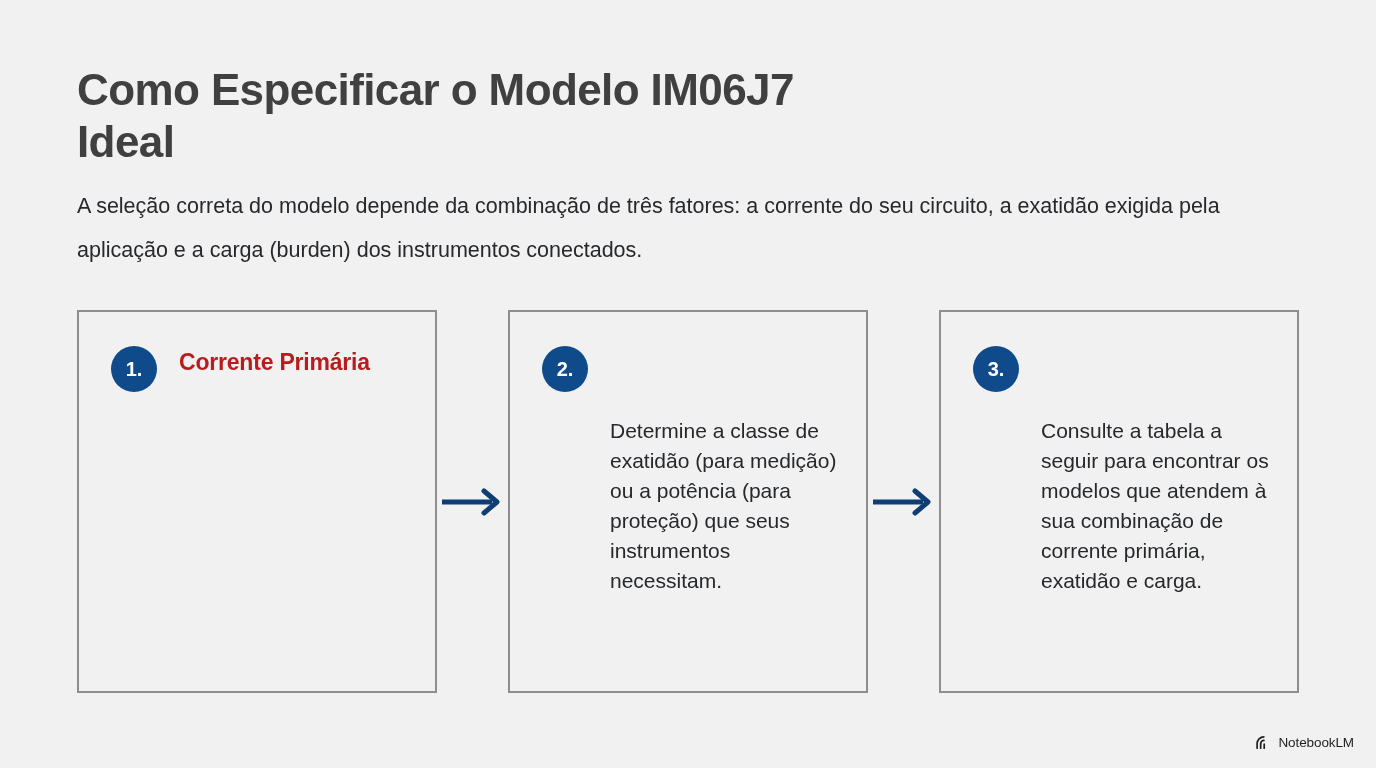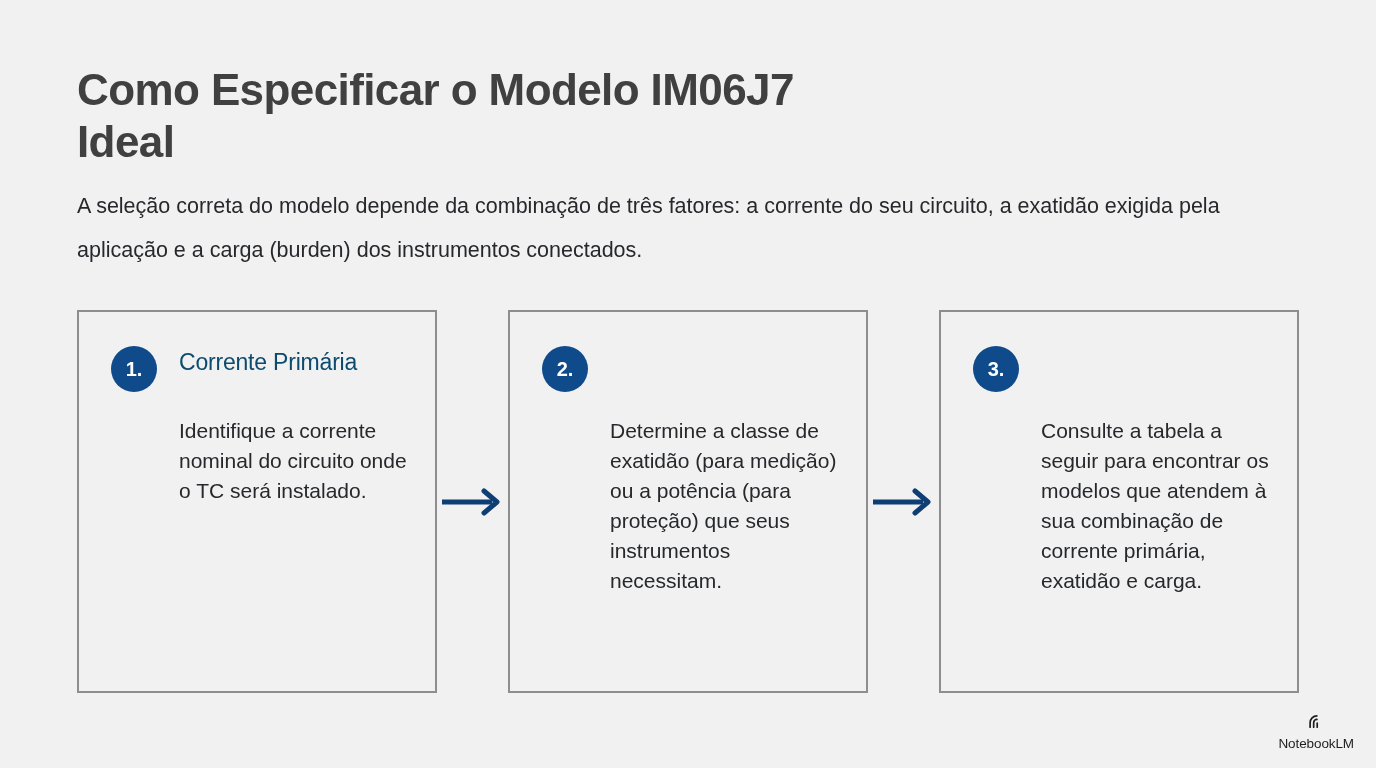--- a/index.html
+++ b/index.html
@@ -91,22 +91,22 @@
     text-align: center;
     letter-spacing: 0px;
     box-sizing: border-box;
   }
 
   .card-title {
     margin: 0;
     padding-top: 1px;
     font-size: 23px;
     line-height: 30px;
-    font-weight: 400;
-    color: #0c4a6e;
+    font-weight: 700;
+    color: #b91c1c;
     letter-spacing: -0.2px;
   }
 
   .card-body {
     margin: 24px 0 0 68px;
     font-size: 21px;
     line-height: 30px;
     font-weight: 400;
     color: #26282b;
     max-width: 240px;
@@ -123,21 +123,21 @@
   .connector svg {
     display: block;
   }
 
   
   .brand {
     position: absolute;
     right: 22px;
     bottom: 17px;
     display: flex;
-    flex-direction: column;
+    flex-direction: row;
     align-items: center;
     gap: 6px;
   }
   .brand-icon {
     display: block;
     width: 17px;
     height: 17px;
   }
   .brand-name {
     font-size: 13.5px;
@@ -158,21 +158,20 @@
     <p class="page-subtitle">A seleção correta do modelo depende da combinação de três fatores: a corrente do seu circuito, a exatidão exigida pela aplicação e a carga (burden) dos instrumentos conectados.</p>
   </div>
 
   <div class="flow">
 
     <div class="card">
       <div class="card-head">
         <div class="badge">1.</div>
         <h2 class="card-title">Corrente Primária</h2>
       </div>
-      <p class="card-body">Identifique a corrente nominal do circuito onde o TC será instalado.</p>
     </div>
 
     <div class="connector">
       <span>
         <svg width="62" height="28" viewBox="0 0 62 28" aria-hidden="true">
           <line x1="0" y1="14" x2="50" y2="14" stroke="#0f3e75" stroke-width="5"></line>
           <polyline points="42,3 55,14 42,25" fill="none" stroke="#0f3e75" stroke-width="5" stroke-linecap="round" stroke-linejoin="round"></polyline>
         </svg>
       </span>
     </div>

